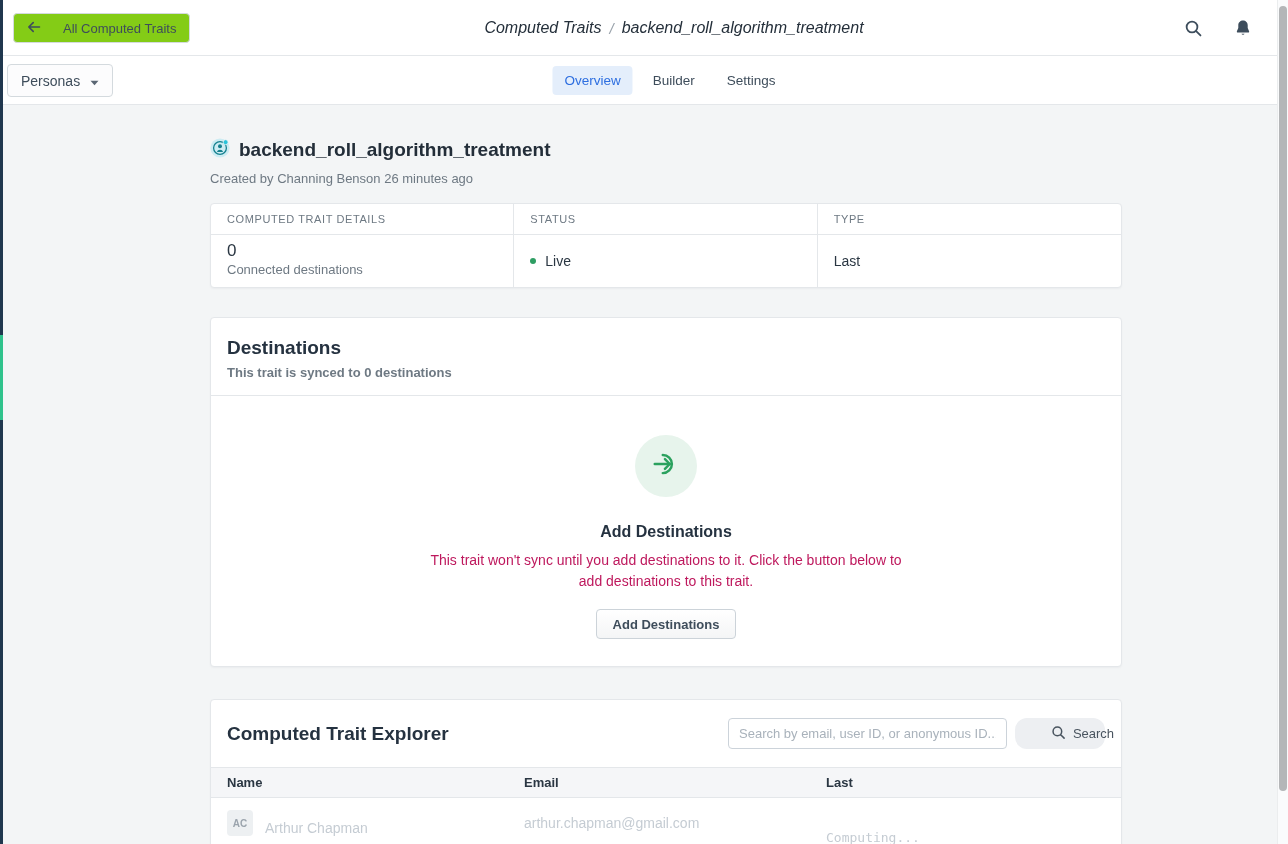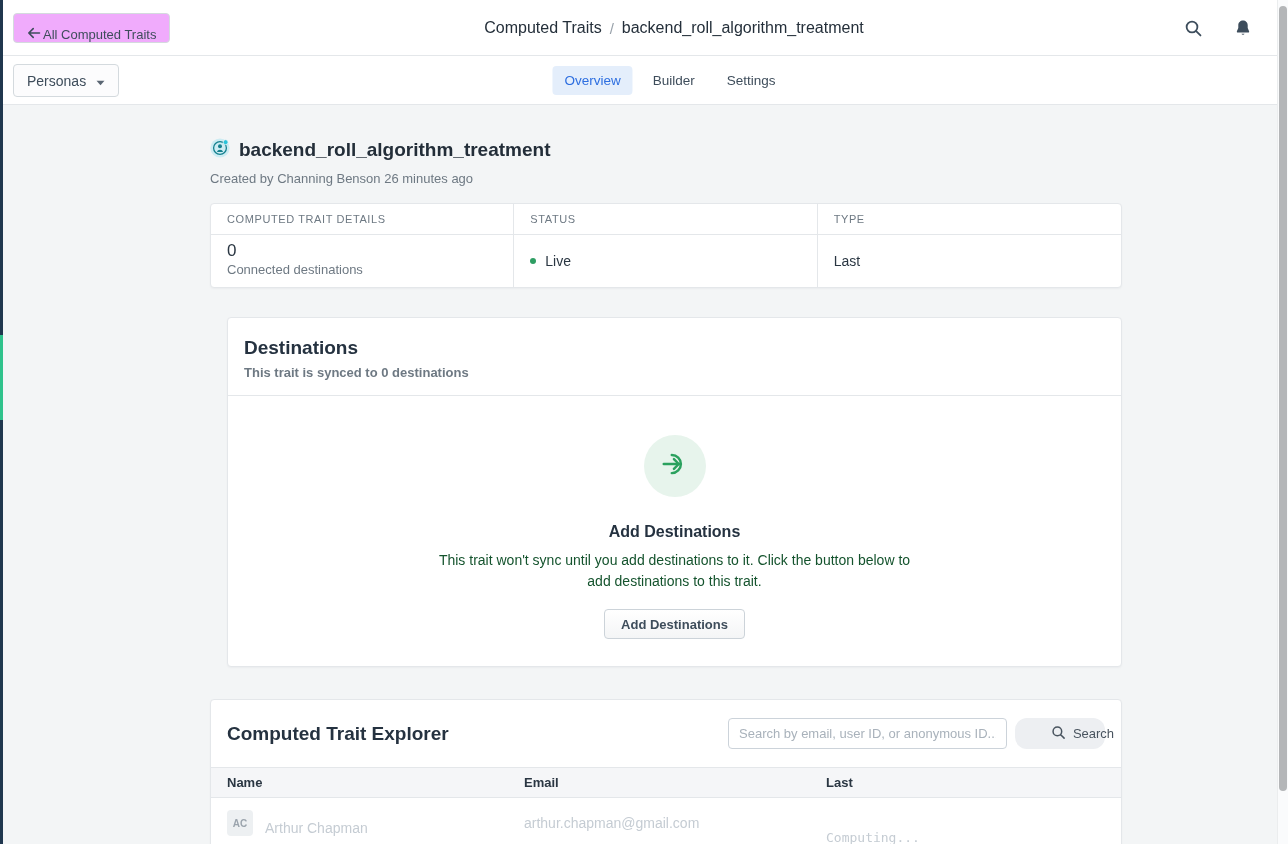--- a/index.html
+++ b/index.html
@@ -5,32 +5,32 @@
   * { margin:0; padding:0; box-sizing:border-box; }
   body { background:#e9ebee; font-family:"Liberation Sans", sans-serif; }
   .window{ position:relative; width:1288px; height:844px; background:#f3f5f6; overflow:hidden; }
 
   
   .left-strip{ position:absolute; left:0; top:0; width:3px; height:844px; background:#20374e; z-index:30; }
   .left-strip-active{ position:absolute; left:0; top:335px; width:3px; height:85px; background:#2fc28c; z-index:31; }
 
   
   .topbar{ position:absolute; left:3px; top:0; right:11px; height:56px; background:#fff; border-bottom:1px solid #e4e7ea; z-index:10; }
-  .back-btn{ position:absolute; left:10px; top:13px; height:30px; padding:0 13px; display:flex; align-items:flex-end; gap:2px;
-    background:#f0abfc; border:1px solid #d4dade; border-radius:4px; font-size:13px; font-weight:500; color:#3e4d5b; cursor:pointer; font-family:inherit; }
-  .breadcrumb{ position:absolute; left:calc(50% + 34px); transform:translateX(-50%); top:0; height:56px; display:flex; align-items:center; gap:8px; white-space:nowrap; }
+  .back-btn{ position:absolute; left:10px; top:13px; height:30px; padding:0 13px; display:flex; align-items:center; gap:22px;
+    background:#84cc16; border:1px solid #d4dade; border-radius:4px; font-size:13px; font-weight:500; color:#3e4d5b; cursor:pointer; font-family:inherit; }
+  .breadcrumb{ position:absolute; left:calc(50% + 34px); transform:translateX(-50%); top:0; height:56px; display:flex; align-items:center; gap:8px; white-space:nowrap;font-style:italic; }
   .breadcrumb .bc-parent{ font-size:16px; font-weight:500; color:#242f3a; }
   .breadcrumb .bc-sep{ font-size:15px; color:#98a1aa; }
   .breadcrumb .bc-current{ font-size:16px; font-weight:500; color:#242f3a; }
   .topbar-icons{ position:absolute; right:24px; top:0; height:56px; display:flex; align-items:center; gap:30px; }
   .icon-btn{ width:20px; height:20px; display:flex; align-items:center; justify-content:center; cursor:pointer; background:none; border:none; }
 
   
   .navbar{ position:absolute; left:3px; top:56px; right:11px; height:49px; background:#fff; border-bottom:1px solid #e4e7ea; z-index:9; }
-  .personas-btn{ position:absolute; left:10px; top:8px; height:33px; padding:0 13px; display:flex; align-items:center; gap:10px;
+  .personas-btn{ position:absolute; left:4px; top:8px; height:33px; padding:0 13px; display:flex; align-items:center; gap:10px;
     background:#fcfcfd; border:1px solid #d4dade; border-radius:4px; font-size:14px; color:#3e4d5b; cursor:pointer; font-family:inherit;justify-content:space-between; }
   .tabs{ position:absolute; left:calc(50% + 30px); transform:translateX(-50%); top:0; height:49px; display:flex; align-items:center; gap:8px; }
   .tab{ padding:7px 12px; font-size:13.5px; color:#3e4d5b; border-radius:4px; cursor:pointer; white-space:nowrap; background:none; border:none; font-family:inherit; }
   .tab.active{ color:#2e6fe0; background:#e4eefb; }
 
   
   .content{ position:absolute; left:210px; top:105px; width:912px; }
   .trait-header{ margin-top:33px; display:flex; align-items:center; gap:9px; }
   .trait-title{ font-size:19px; font-weight:600; color:#232e39; }
   .trait-sub{ margin-top:9px; font-size:13px; color:#6e7983; }
@@ -44,28 +44,28 @@
   .dt-head{ height:31px; display:flex; align-items:center; padding:0 16px; border-bottom:1px solid #e4e7ea;
     font-size:11px; letter-spacing:.6px; color:#6e7983; font-weight:500; text-transform:uppercase; }
   .dt-body{ height:52px; padding:6px 16px 0; }
   .dt-body.center{ display:flex; align-items:center; padding-top:0; }
   .dt-big{ font-size:17px; color:#2a3642; line-height:20px; }
   .dt-subtle{ font-size:13px; color:#6e7983; margin-top:1px; }
   .dt-plain{ font-size:14px; color:#2a3642; }
   .status-dot{ width:6px; height:6px; border-radius:50%; background:#2e9e63; margin-right:9px; }
 
   
-  .dest-card{ margin-top:29px;margin-left:17px; }
+  .dest-card{ margin-top:29px; }
   .dest-head{ padding:19px 16px 15px; border-bottom:1px solid #e4e7ea; }
   .card-title{ font-size:19px; font-weight:700; color:#253240; }
   .dest-sub{ margin-top:6px; font-size:13px; color:#6e7983;font-weight:bold; }
   .dest-empty{ text-align:center; padding:39px 0 27px; }
   .dest-icon-circle{ width:62px; height:62px; border-radius:50%; background:#e7f4ec; margin:0 auto; display:flex; align-items:center; justify-content:center; }
   .dest-empty h3{ margin-top:26px; font-size:16px; font-weight:700; color:#253240; }
-  .dest-empty p{ margin:9px auto 0; width:480px; font-size:14px; line-height:21px; color:#14532d; }
+  .dest-empty p{ margin:9px auto 0; width:480px; font-size:14px; line-height:21px; color:#be185d; }
   .gray-btn{ margin-top:17px; height:30px; padding:0 16px; border:1px solid #ccd3d9; border-radius:4px;
     background:linear-gradient(#ffffff,#f4f5f6); font-size:13px; font-weight:600; color:#3e4d5b; cursor:pointer; font-family:inherit; }
 
   
   .explorer-card{ margin-top:32px; }
   .exp-head{ height:67px; display:flex; align-items:center; padding:0 16px; }
   .exp-head .card-title{ flex:1; }
   .search-input{ width:279px; height:31px; border:1px solid #ccd3da; border-radius:4px; padding:0 10px;
     font-size:13px; color:#3e4d5b; font-family:inherit; outline:none; }
   .search-input::placeholder{ color:#a9b2bb; }

